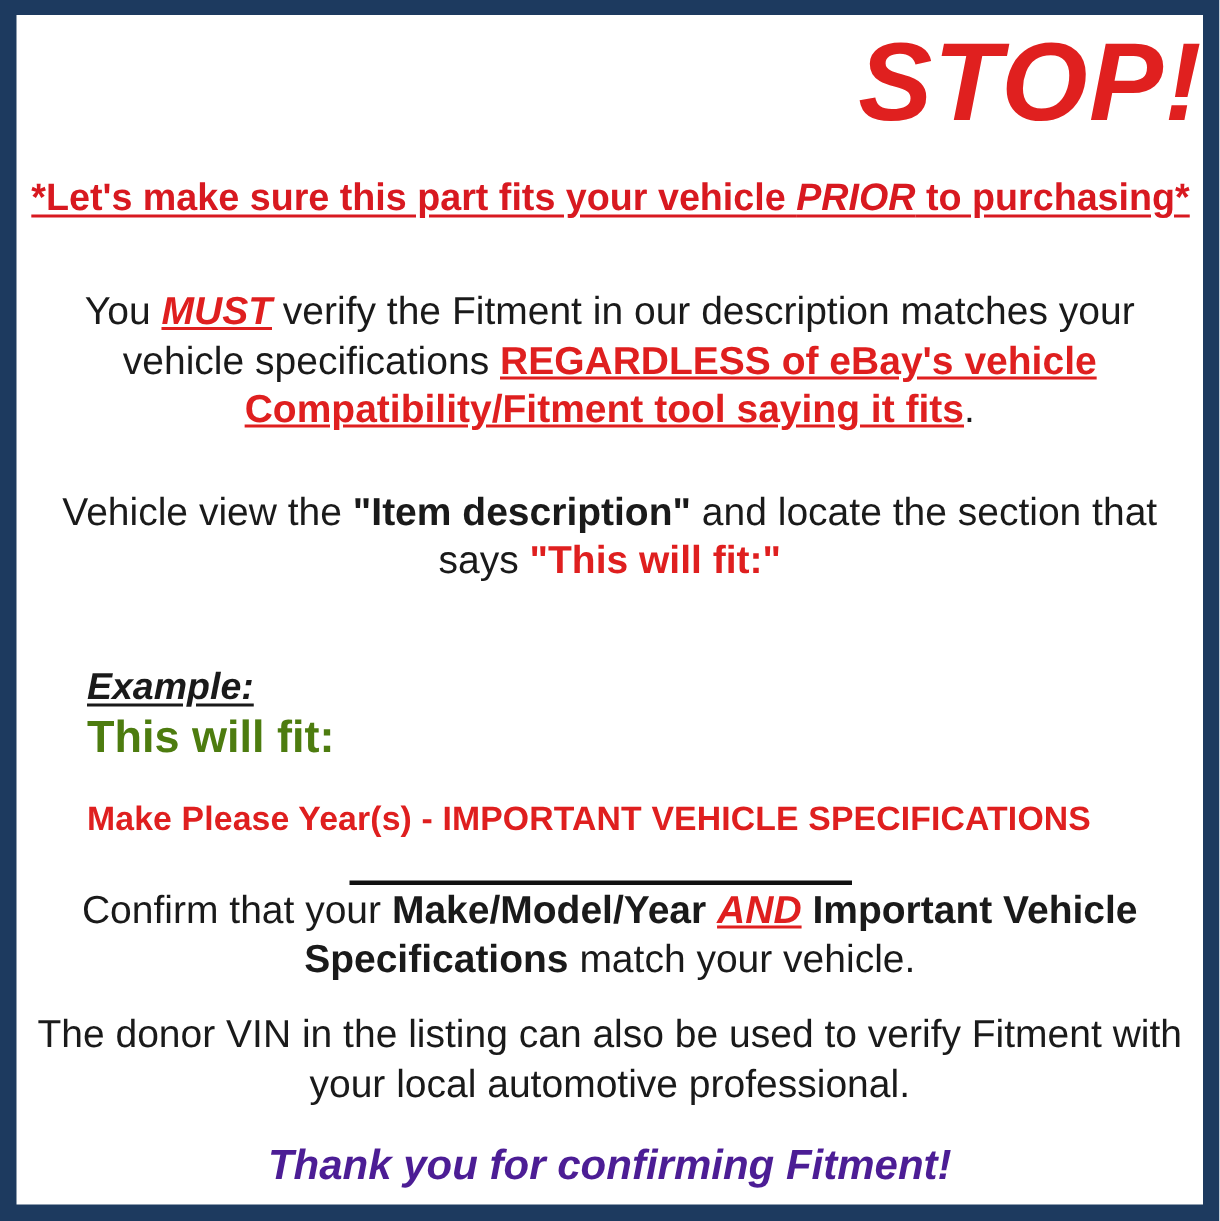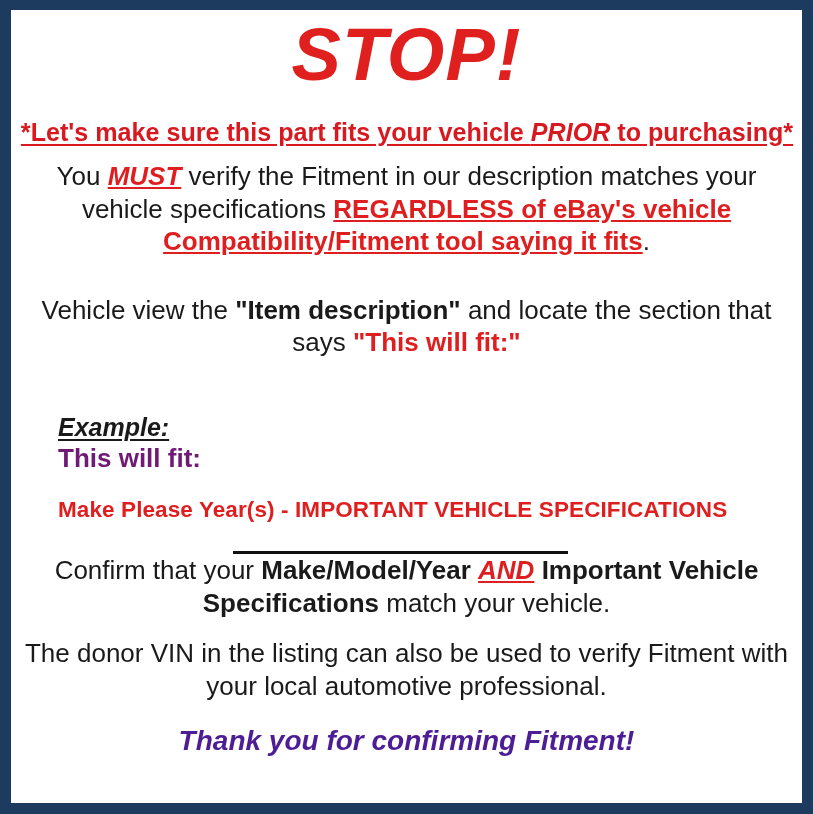--- a/index.html
+++ b/index.html
@@ -26,21 +26,21 @@
     box-sizing: border-box;
     width: 100%;
     height: 100%;
     background: #ffffff;
     position: relative;
     overflow: hidden;
   }
 
   
   #stop-title {
-    text-align: center;
+    text-align: right;
     color: #e0201f;
     font-weight: bold;
     font-style: italic;
     font-size: 74px;
     line-height: 1;
     letter-spacing: 1px;
     margin: 8px 0 0 0;
     font-family: "Liberation Sans", sans-serif;
   }
 
@@ -86,21 +86,21 @@
     font-weight: bold;
     text-decoration: underline;
     text-underline-offset: 2px;
   }
   .red-b {
     color: #df1f1f;
     font-weight: bold;
   }
 
   #para-must {
-    margin-top: 14px;
+    margin-top: 45px;
     padding: 0 18px;
   }
 
   #para-description {
     margin-top: 36px;
     padding: 0 14px;
   }
 
   
   #example-block {
@@ -111,23 +111,23 @@
   #example-label {
     color: #1a1a1a;
     font-weight: bold;
     font-style: italic;
     font-size: 25px;
     text-decoration: underline;
     text-underline-offset: 3px;
     line-height: 1.15;
   }
   #example-fit-line {
-    color: #701a75;
-    font-weight: bold;
-    font-size: 26px;
+    color: #4d7c0f;
+    font-weight: bold;
+    font-size: 30px;
     line-height: 1.2;
     margin-top: 2px;
   }
   #example-spec-line {
     color: #df1f1f;
     font-weight: bold;
     font-size: 22.5px;
     line-height: 1.2;
     margin-top: 22px;
     letter-spacing: 0.1px;

